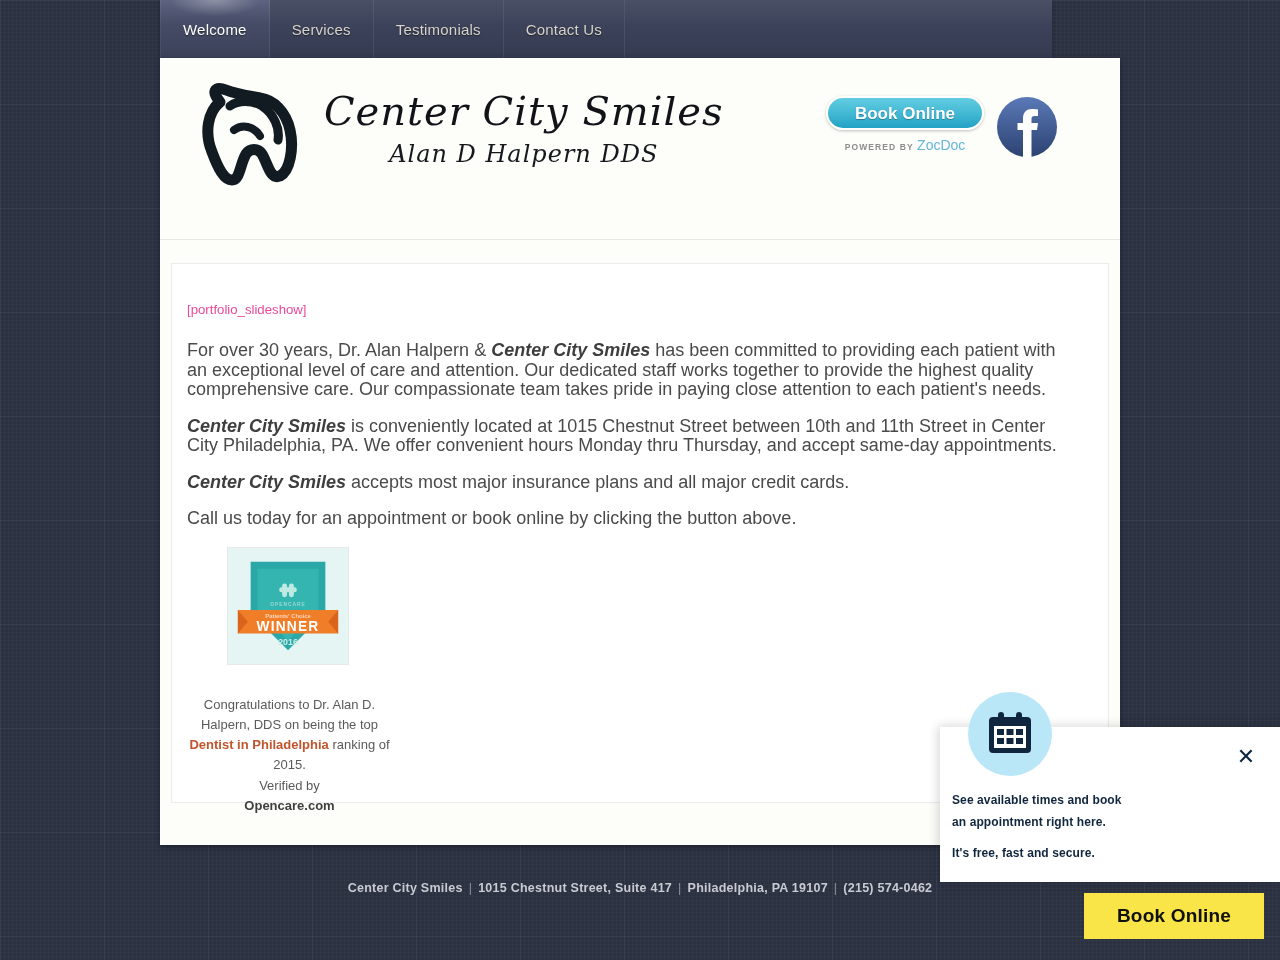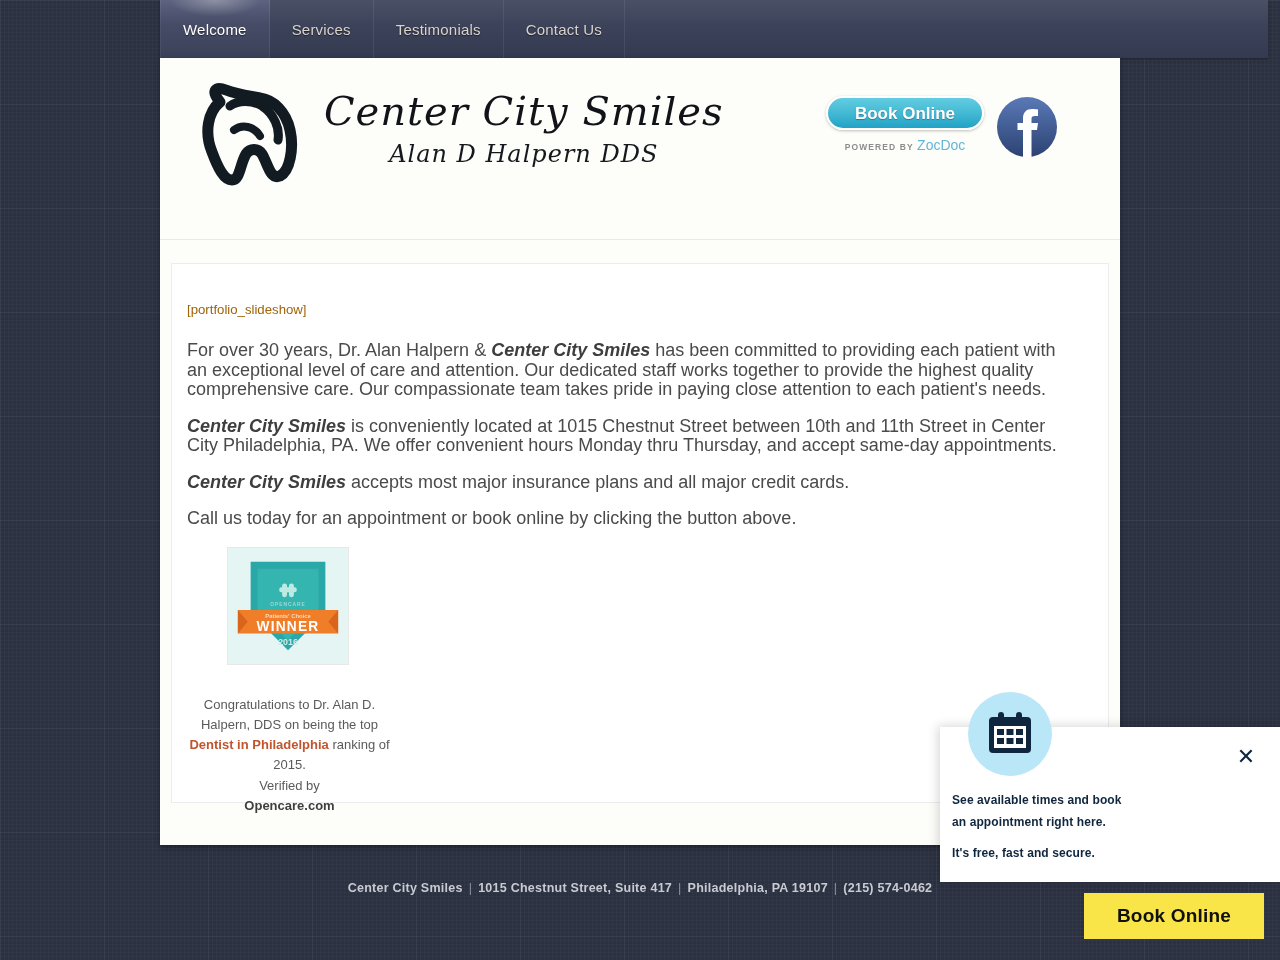--- a/index.html
+++ b/index.html
@@ -22,21 +22,21 @@
   
   .page {
     position: absolute;
     left: 160px; top: 0;
     width: 960px; height: 960px;
   }
 
   
   .navbar {
     position: absolute; left: 0; top: 0;
-    width: 1108px; height: 58px;
+    width: 892px; height: 58px;
     background: linear-gradient(to bottom, #4a5066 0%, #3c4259 45%, #343a50 100%);
     display: flex;
     align-items: stretch;
     box-shadow: 0 1px 3px rgba(0,0,0,0.35);
   }
   .nav-item {
     position: relative;
     display: flex; align-items: center; justify-content: center;
     padding: 0 22px;
     color: #d8d3cc;
@@ -136,21 +136,21 @@
     border: 1px solid #ececec;
   }
   .content-inner { padding: 38px 28px 10px 15px; }
   p.body {
     font-size: 18px;
     line-height: 19.5px;
     color: #4a4a4a;
     margin-bottom: 17px;
   }
   p.body b { color: #3e3e3e; font-style: italic; }
-  .shortcode { font-size: 13.2px; color: #a16207; margin-bottom: 24px; }
+  .shortcode { font-size: 13.2px; color: #ec4899; margin-bottom: 24px; }
 
   
   .award { margin-top: 18px; width: 205px; }
   .badge-img {
     width: 122px; height: 118px;
     margin-left: 40px;
     background: #e4f5f3;
     border: 1px solid #e8e8e8;
     display: block;
   }

